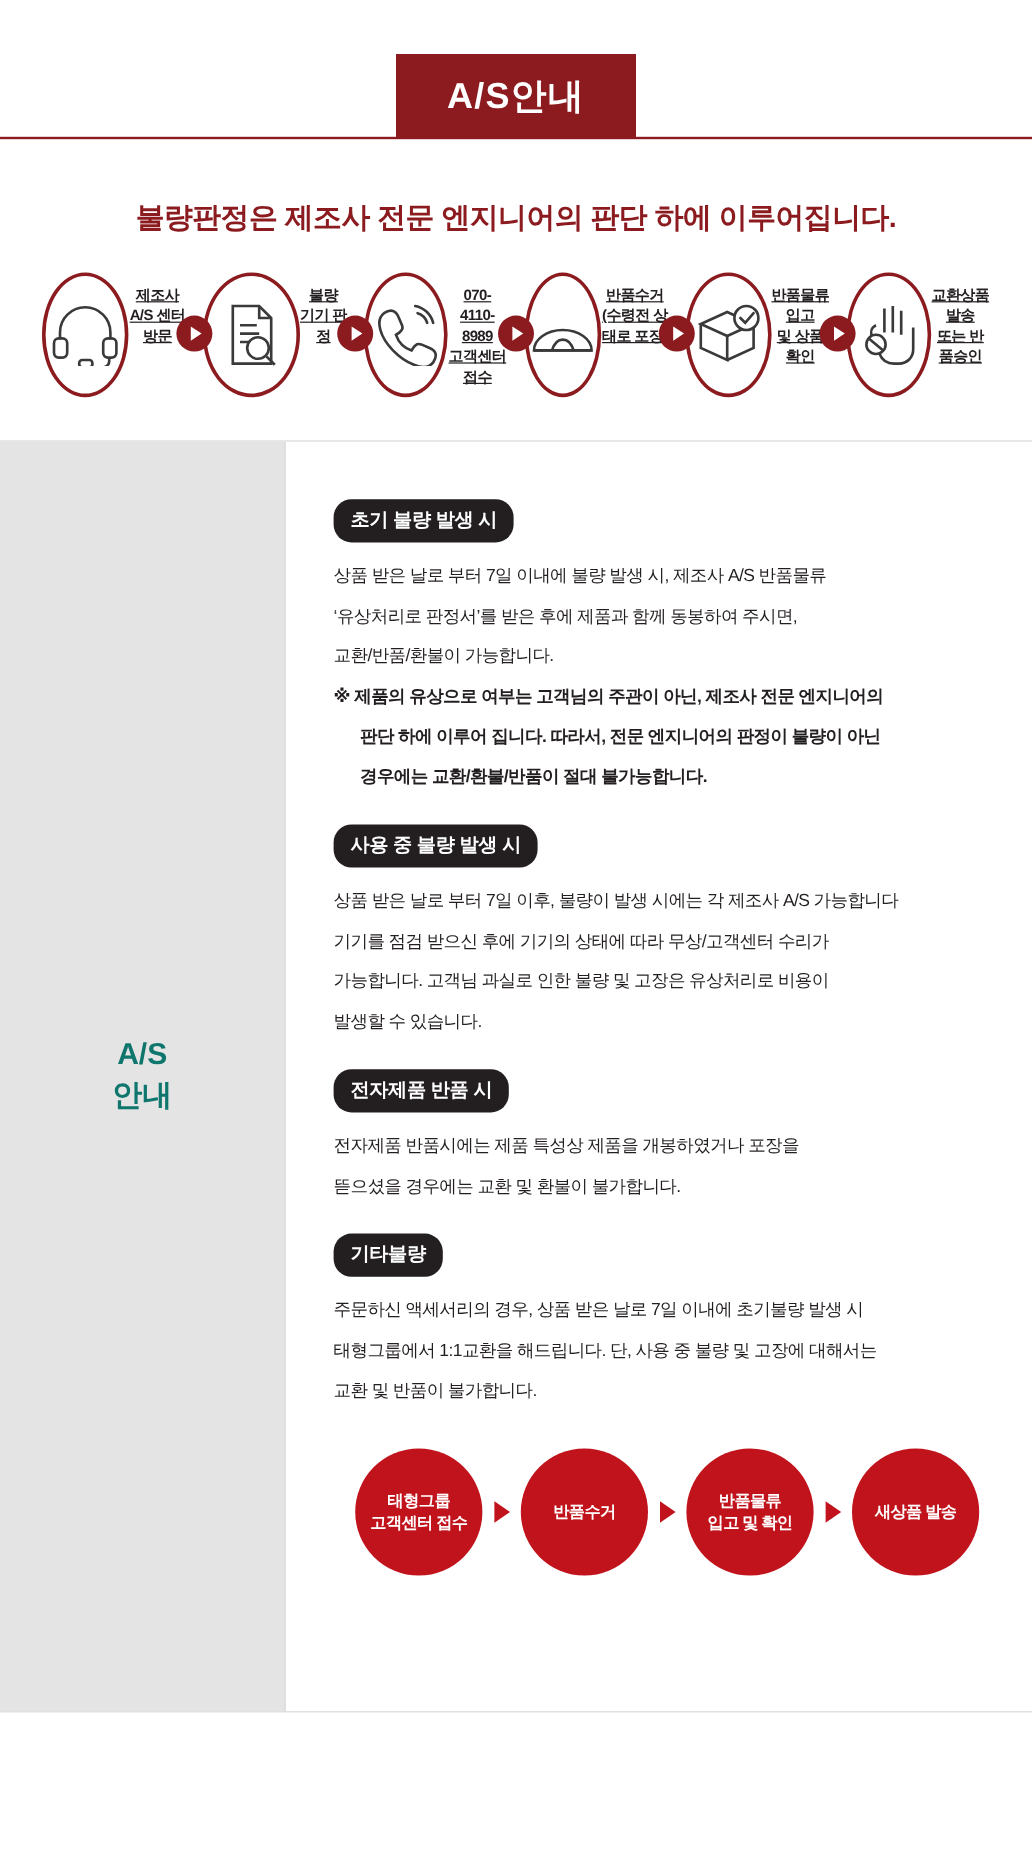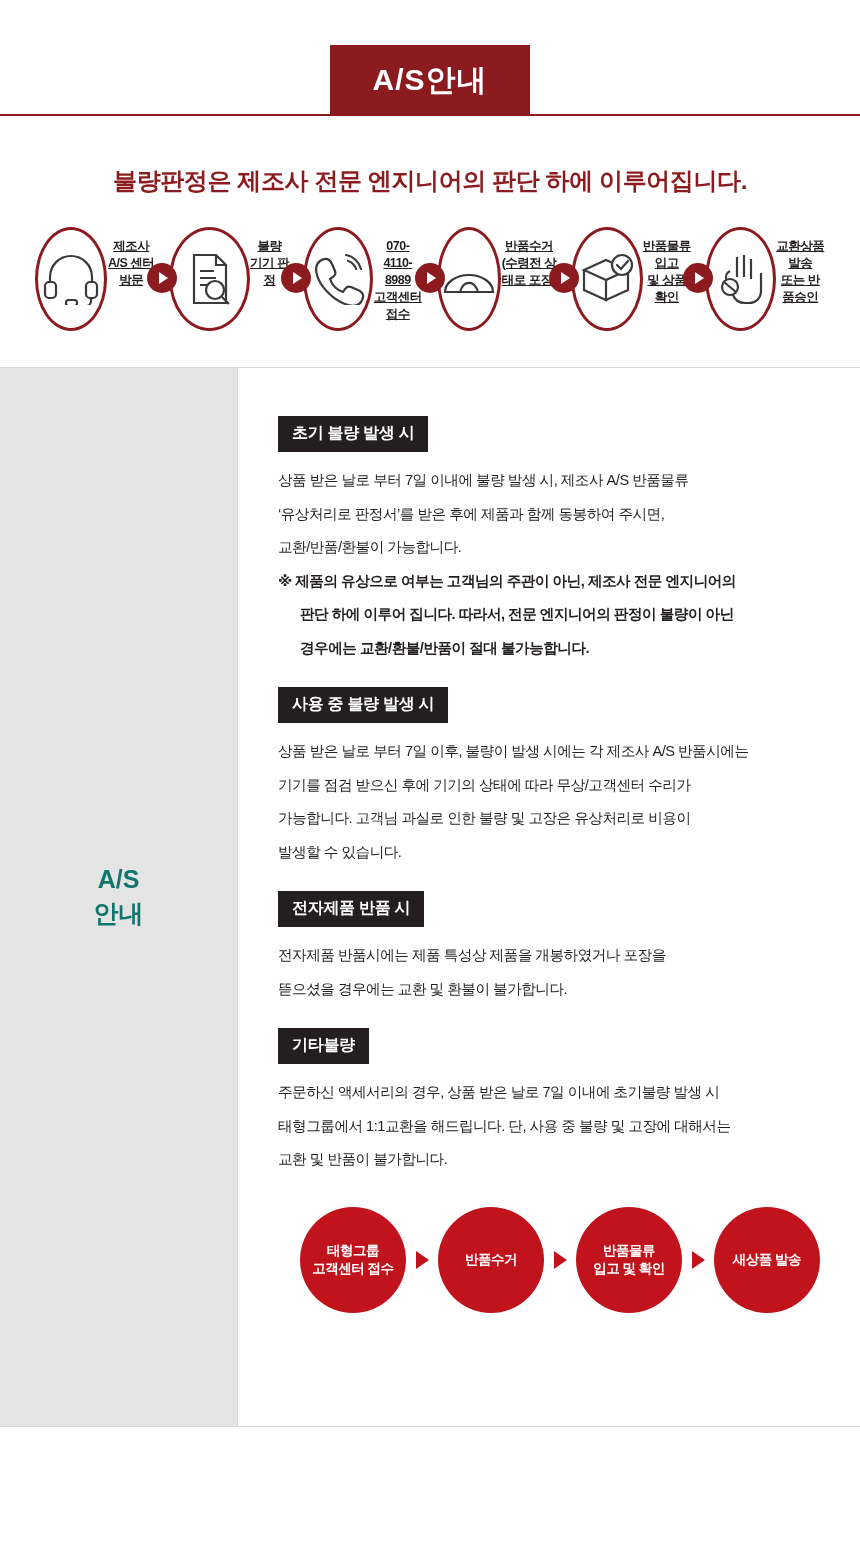--- a/index.html
+++ b/index.html
@@ -147,42 +147,44 @@
   .sec { margin-bottom: 26px; }
   .sec-title {
     display: inline-block;
     background: #231f20;
     color: #ffffff;
     font-size: 16px;
     font-weight: bold;
     padding: 7px 14px 8px;
     letter-spacing: -0.3px;
     margin-bottom: 16px;
+    border-radius: 15px;
   }
   .sec-body p {
     margin: 0 0 8px 0;
     font-size: 14.6px;
     line-height: 1.75;
     letter-spacing: -0.5px;
     color: #231f20;
   }
   .sec-body p:last-child { margin-bottom: 0; }
   .note {
     color: #8c1b1f;
     font-weight: bold;
   }
   .note-indent { padding-left: 22px; }
 
   
   .flow {
     margin-top: 34px;
     display: flex;
     align-items: center;
-    justify-content: flex-end;
+    justify-content: flex-start;
     padding-left: 18px;
+    font-family: Liberation Serif, serif;
   }
   .flow-circle {
     width: 106px;
     height: 106px;
     border-radius: 50%;
     background: #c1131b;
     color: #ffffff;
     font-size: 13.5px;
     font-weight: bold;
     line-height: 1.35;
@@ -322,21 +324,21 @@
         <p>교환/반품/환불이 가능합니다.</p>
         <p class="note">※ 제품의 유상으로 여부는 고객님의 주관이 아닌, 제조사 전문 엔지니어의</p>
         <p class="note note-indent">판단 하에 이루어 집니다. 따라서, 전문 엔지니어의 판정이 불량이 아닌</p>
         <p class="note note-indent">경우에는 교환/환불/반품이 절대 불가능합니다.</p>
       </div>
     </div>
 
     <div class="sec">
       <div class="sec-title">사용 중 불량 발생 시</div>
       <div class="sec-body">
-        <p>상품 받은 날로 부터 7일 이후, 불량이 발생 시에는 각 제조사 A/S 반품시에는</p>
+        <p>상품 받은 날로 부터 7일 이후, 불량이 발생 시에는 각 제조사 A/S 가능합니다</p>
         <p>기기를 점검 받으신 후에 기기의 상태에 따라 무상/고객센터 수리가</p>
         <p>가능합니다. 고객님 과실로 인한 불량 및 고장은 유상처리로 비용이</p>
         <p>발생할 수 있습니다.</p>
       </div>
     </div>
 
     <div class="sec">
       <div class="sec-title">전자제품 반품 시</div>
       <div class="sec-body">
         <p>전자제품 반품시에는 제품 특성상 제품을 개봉하였거나 포장을</p>

